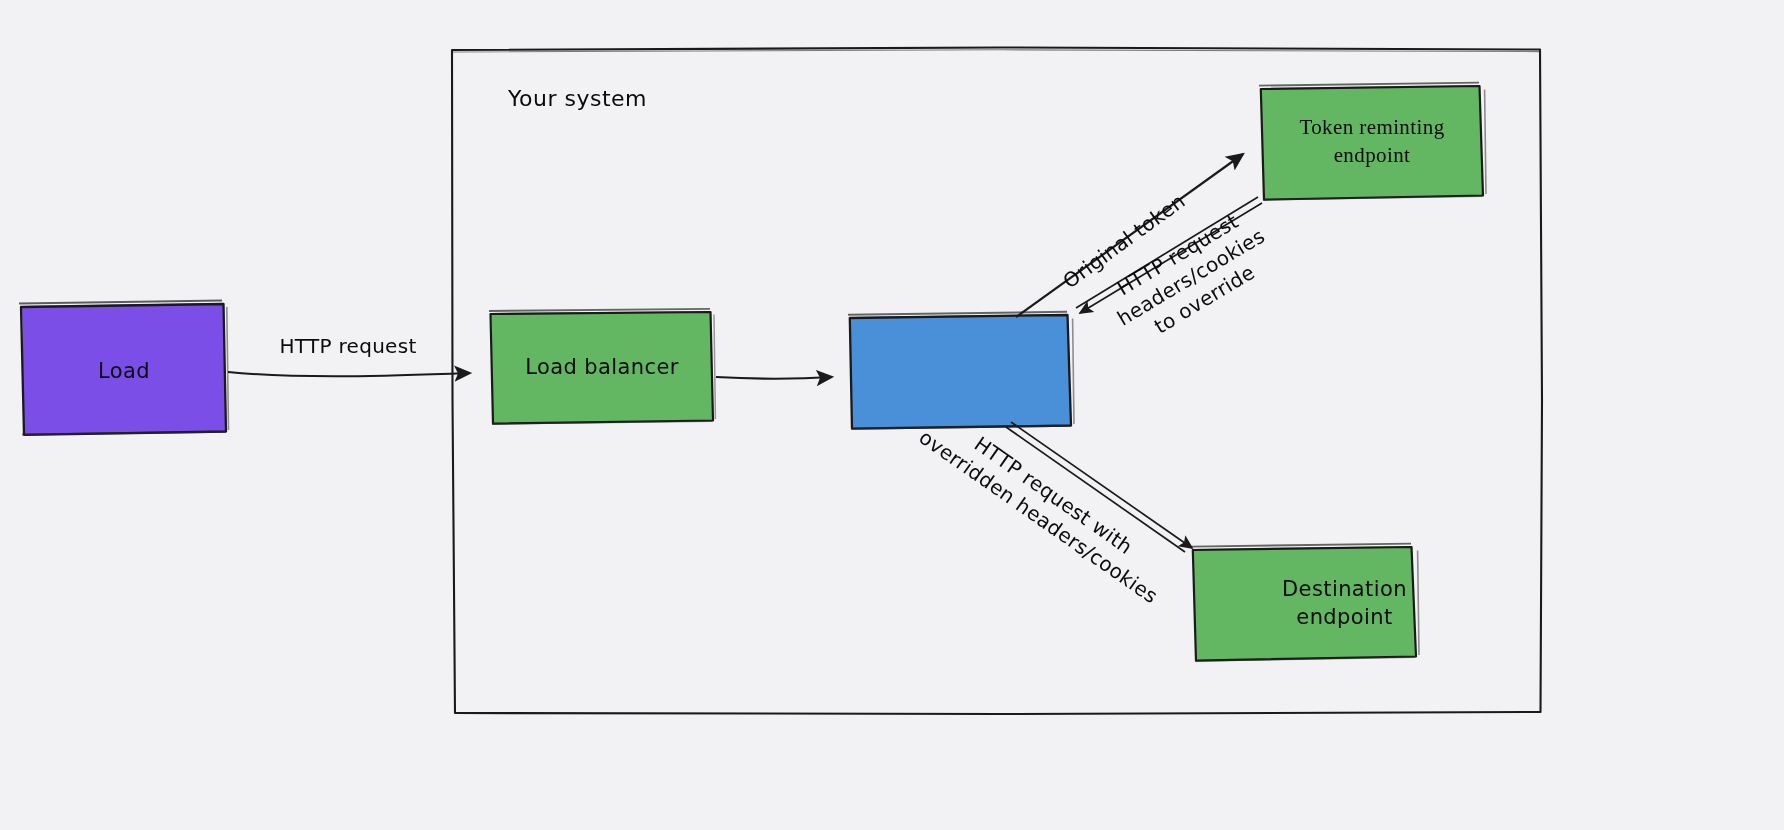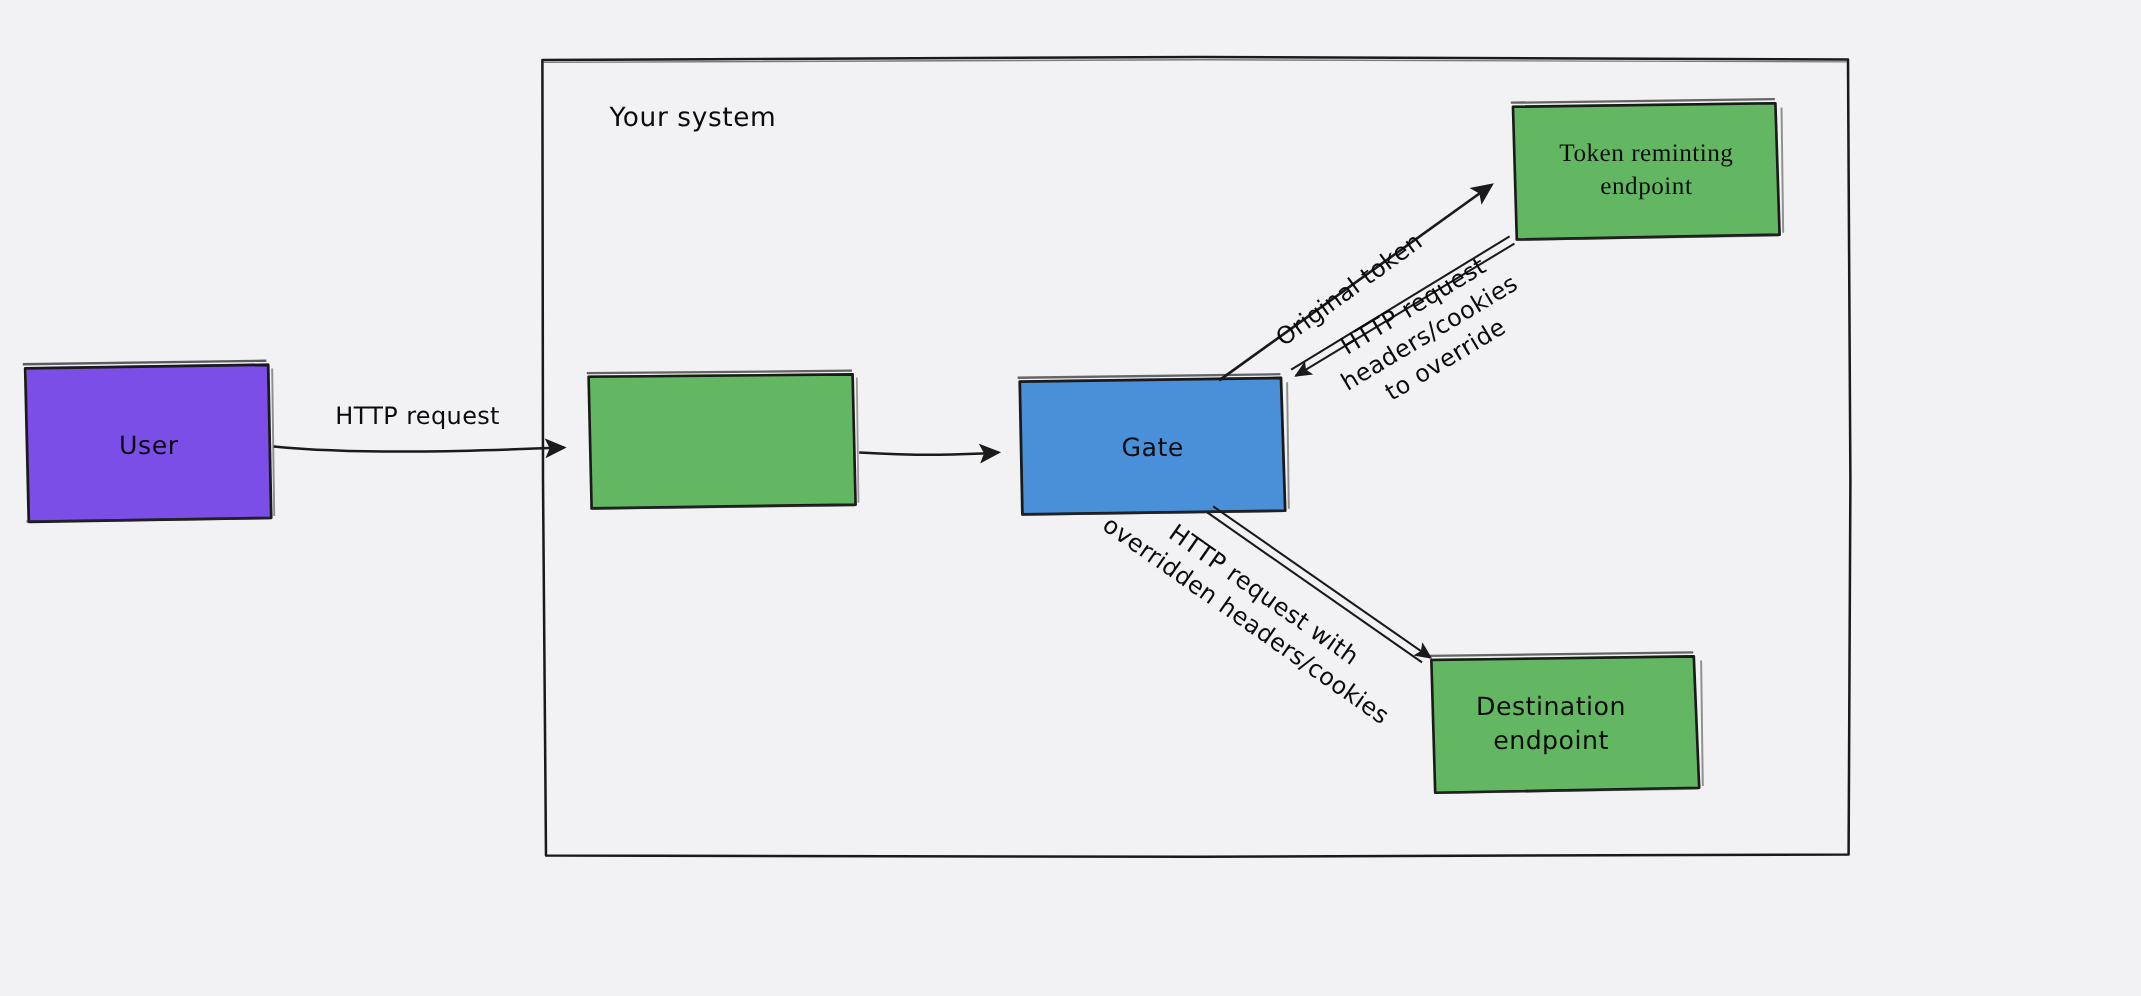--- a/index.html
+++ b/index.html
@@ -135,29 +135,29 @@
     </g>
 
     <g>
       <path d="M 1006 427 L 1185 552" fill="none" stroke="#1a1a1a" stroke-width="1.7"></path>
       <path d="M 1011 422 L 1192 548" fill="none" stroke="#1a1a1a" stroke-width="1.7" marker-end="url(#arrowhead)"></path>
     </g>
   </svg>
 
   <div class="boundary-label" style="left:508px; top:86px;">Your system</div>
 
-  <div class="node-label" style="left:22px; top:357px; width:204px;">User</div>
+  <div class="node-label" style="left:22px; top:357px; width:204px;">Load</div>
 
+  <div class="node-label" style="left:491px; top:353px; width:222px;">Load balancer</div>
 
-  <div class="node-label" style="left:850px; top:359px; width:221px;">Gate</div>
 
   <div class="node-label" style="left:1261px; top:113px; width:222px;font-family:Liberation Serif, serif;">Token reminting
 endpoint</div>
 
-  <div class="node-label" style="left:1181px; top:575px; width:223px;text-align:center;">Destination
+  <div class="node-label" style="left:1233px; top:575px; width:223px;text-align:center;">Destination
 endpoint</div>
 
   <div class="edge-label" style="left:258px; top:333px; width:180px;">HTTP request</div>
 
 
   <div class="edge-label" style="left:1044px; top:228px; width:160px; transform:rotate(-36deg); transform-origin:center center;">Original token</div>
 
   <div class="edge-label" style="left:1096px; top:238px; width:190px; transform:rotate(-31deg); transform-origin:center center; text-align:center;">HTTP request
 headers/cookies
 to override</div>

